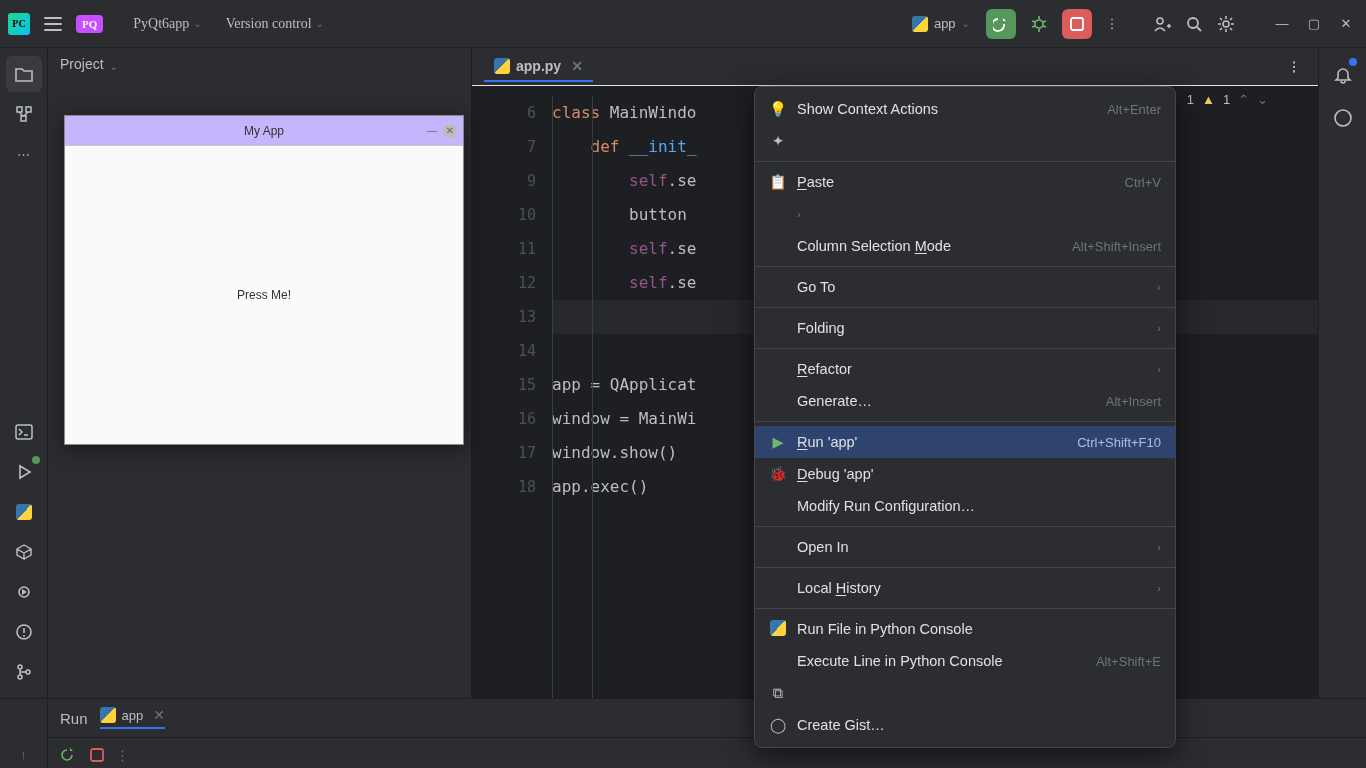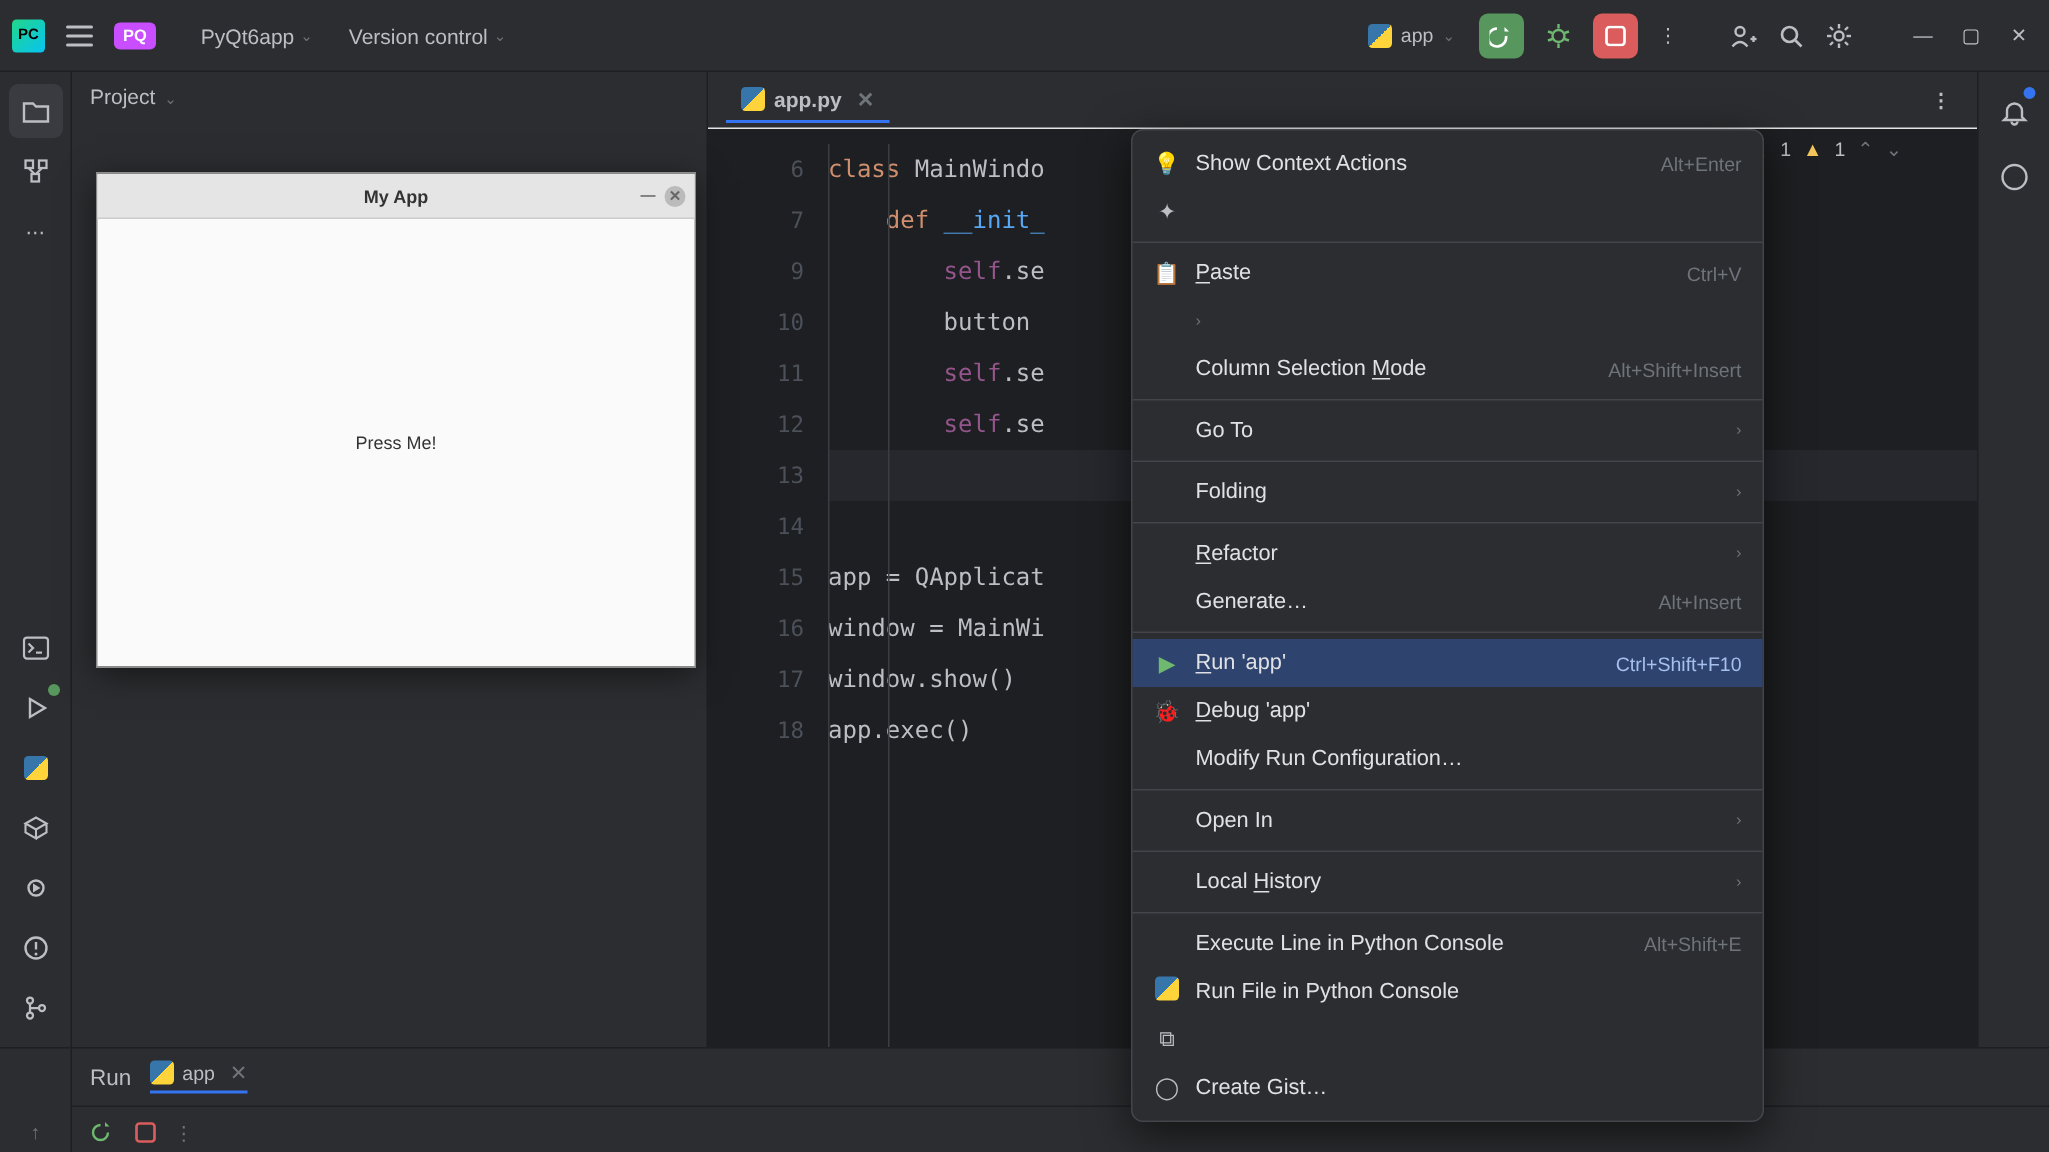--- a/index.html
+++ b/index.html
@@ -1,18 +1,18 @@
 <!DOCTYPE html>
 <html><head>
 <meta charset="utf-8">
 <style>
 * { margin: 0; padding: 0; box-sizing: border-box; }
 body { font-family: "Segoe UI", Arial, sans-serif; background: #2b2d30; color: #bcbec4; width: 1366px; height: 768px; overflow: hidden; font-size: 13px; position: relative; }
 .titlebar { height: 48px; background: #2b2d30; display: flex; align-items: center; padding: 0 8px; border-bottom: 1px solid #1e1f22; }
-.titlebar-left { display: flex; align-items: center; gap: 8px; }
+.titlebar-left { display: flex; align-items: center; gap: 8px; font-family: Liberation Serif, serif; }
 .pc-icon { width: 22px; height: 22px; background: linear-gradient(135deg,#21d789,#07c3f2); border-radius: 3px; display:flex; align-items:center; justify-content:center; color:#000; font-weight:bold; font-size:10px;}
 .hamburger { width: 18px; height: 14px; display: flex; flex-direction: column; justify-content: space-between; margin: 0 6px; }
 .hamburger span { height: 2px; background: #bcbec4; border-radius:1px; }
 .pq-badge { background: #c84eff; color: #fff; padding: 3px 6px; border-radius: 4px; font-weight: bold; font-size: 11px; }
 .menu-item { padding: 4px 8px; color: #bcbec4; font-size: 14px; display:flex; align-items:center; gap:4px;}
 .titlebar-spacer { flex: 1; }
 .titlebar-right { display: flex; align-items: center; gap: 8px; }
 .run-config { display:flex; align-items:center; gap:6px; padding:4px 8px;}
 .run-btn { width: 30px; height: 30px; background: #57965c; border-radius: 6px; display:flex; align-items:center; justify-content:center; }
 .debug-btn { width: 30px; height: 30px; display:flex; align-items:center; justify-content:center; }
@@ -52,21 +52,21 @@
 
 .run-panel { height: 190px; border-top: 1px solid #1e1f22; display:flex; }
 .run-left { width:48px; border-right:1px solid #1e1f22; display:flex; flex-direction:column; align-items:center; padding-top:48px; gap:14px; }
 .run-body { flex:1; display:flex; flex-direction:column;}
 .run-tabs { display:flex; align-items:center; padding: 6px 12px; gap:12px; height:38px;}
 .run-tabs .active { border-bottom: 2px solid #3574f0; padding-bottom:4px;}
 .run-tab-py { display:flex; align-items:center; gap:6px;}
 .run-toolbar { display:flex; align-items:center; gap:12px; padding: 4px 12px; border-top:1px solid #1e1f22; border-bottom:1px solid #1e1f22; height:36px;}
 
 .popup-window { position:absolute; top:115px; left:64px; width:400px; height:330px; background:#fafafa; border: 1px solid #8a8a8a; box-shadow: 0 4px 20px rgba(0,0,0,.5); display:flex; flex-direction:column; z-index: 50;}
-.popup-title { height:30px; background:#e5e5e5; display:flex; align-items:center; justify-content:center; color:#333; font-size:12px; position:relative; border-bottom:1px solid #ccc;font-weight:bold;}
+.popup-title { height:30px; background:#c4b5fd; display:flex; align-items:center; justify-content:center; color:#333; font-size:12px; position:relative; border-bottom:1px solid #ccc;}
 .popup-title-btns { position:absolute; right:6px; display:flex; gap:4px;}
 .popup-min,.popup-close { width:14px; height:14px; border-radius:50%; display:flex; align-items:center; justify-content:center; color:#666; font-size:10px;}
 .popup-close { background:#bbb; }
 .popup-body { flex:1; display:flex; align-items:center; justify-content:center;}
 .popup-btn { color:#333; font-size:12px; padding: 3px 4px;}
 
 .context-menu { position:absolute; top:86px; left:754px; width:422px; background:#2b2d30; border:1px solid #43454a; border-radius:8px; box-shadow: 0 8px 30px rgba(0,0,0,.6); z-index:100; padding:6px 0; font-size:14.5px;}
 .cm-item { display:flex; align-items:center; padding: 6px 14px; gap:10px; height:32px;}
 .cm-item.highlighted { background:#2e436e; color:#fff;}
 .cm-label { flex:1; color:#dfe1e5;}
@@ -411,28 +411,28 @@
     <span class="cm-arrow">›</span>
   </div>
   <div class="cm-sep"></div>
   <div class="cm-item">
     <span class="cm-icon"></span>
     <span class="cm-label">Local <span class="uline">H</span>istory</span>
     <span class="cm-arrow">›</span>
   </div>
   <div class="cm-sep"></div>
   <div class="cm-item">
+    <span class="cm-icon"><span class="py-icon"></span></span>
+    <span class="cm-label">Run File in Python Console</span>
+  </div>
+  <div class="cm-item">
     <span class="cm-icon"></span>
     <span class="cm-label">Execute Line in Python Console</span>
     <span class="cm-shortcut">Alt+Shift+E</span>
   </div>
   <div class="cm-item">
-    <span class="cm-icon"><span class="py-icon"></span></span>
-    <span class="cm-label">Run File in Python Console</span>
-  </div>
-  <div class="cm-item">
     <span class="cm-icon">⧉</span>
   </div>
   <div class="cm-item">
     <span class="cm-icon">◯</span>
     <span class="cm-label">Create Gist…</span>
   </div>
 </div>
 
 </body></html>

